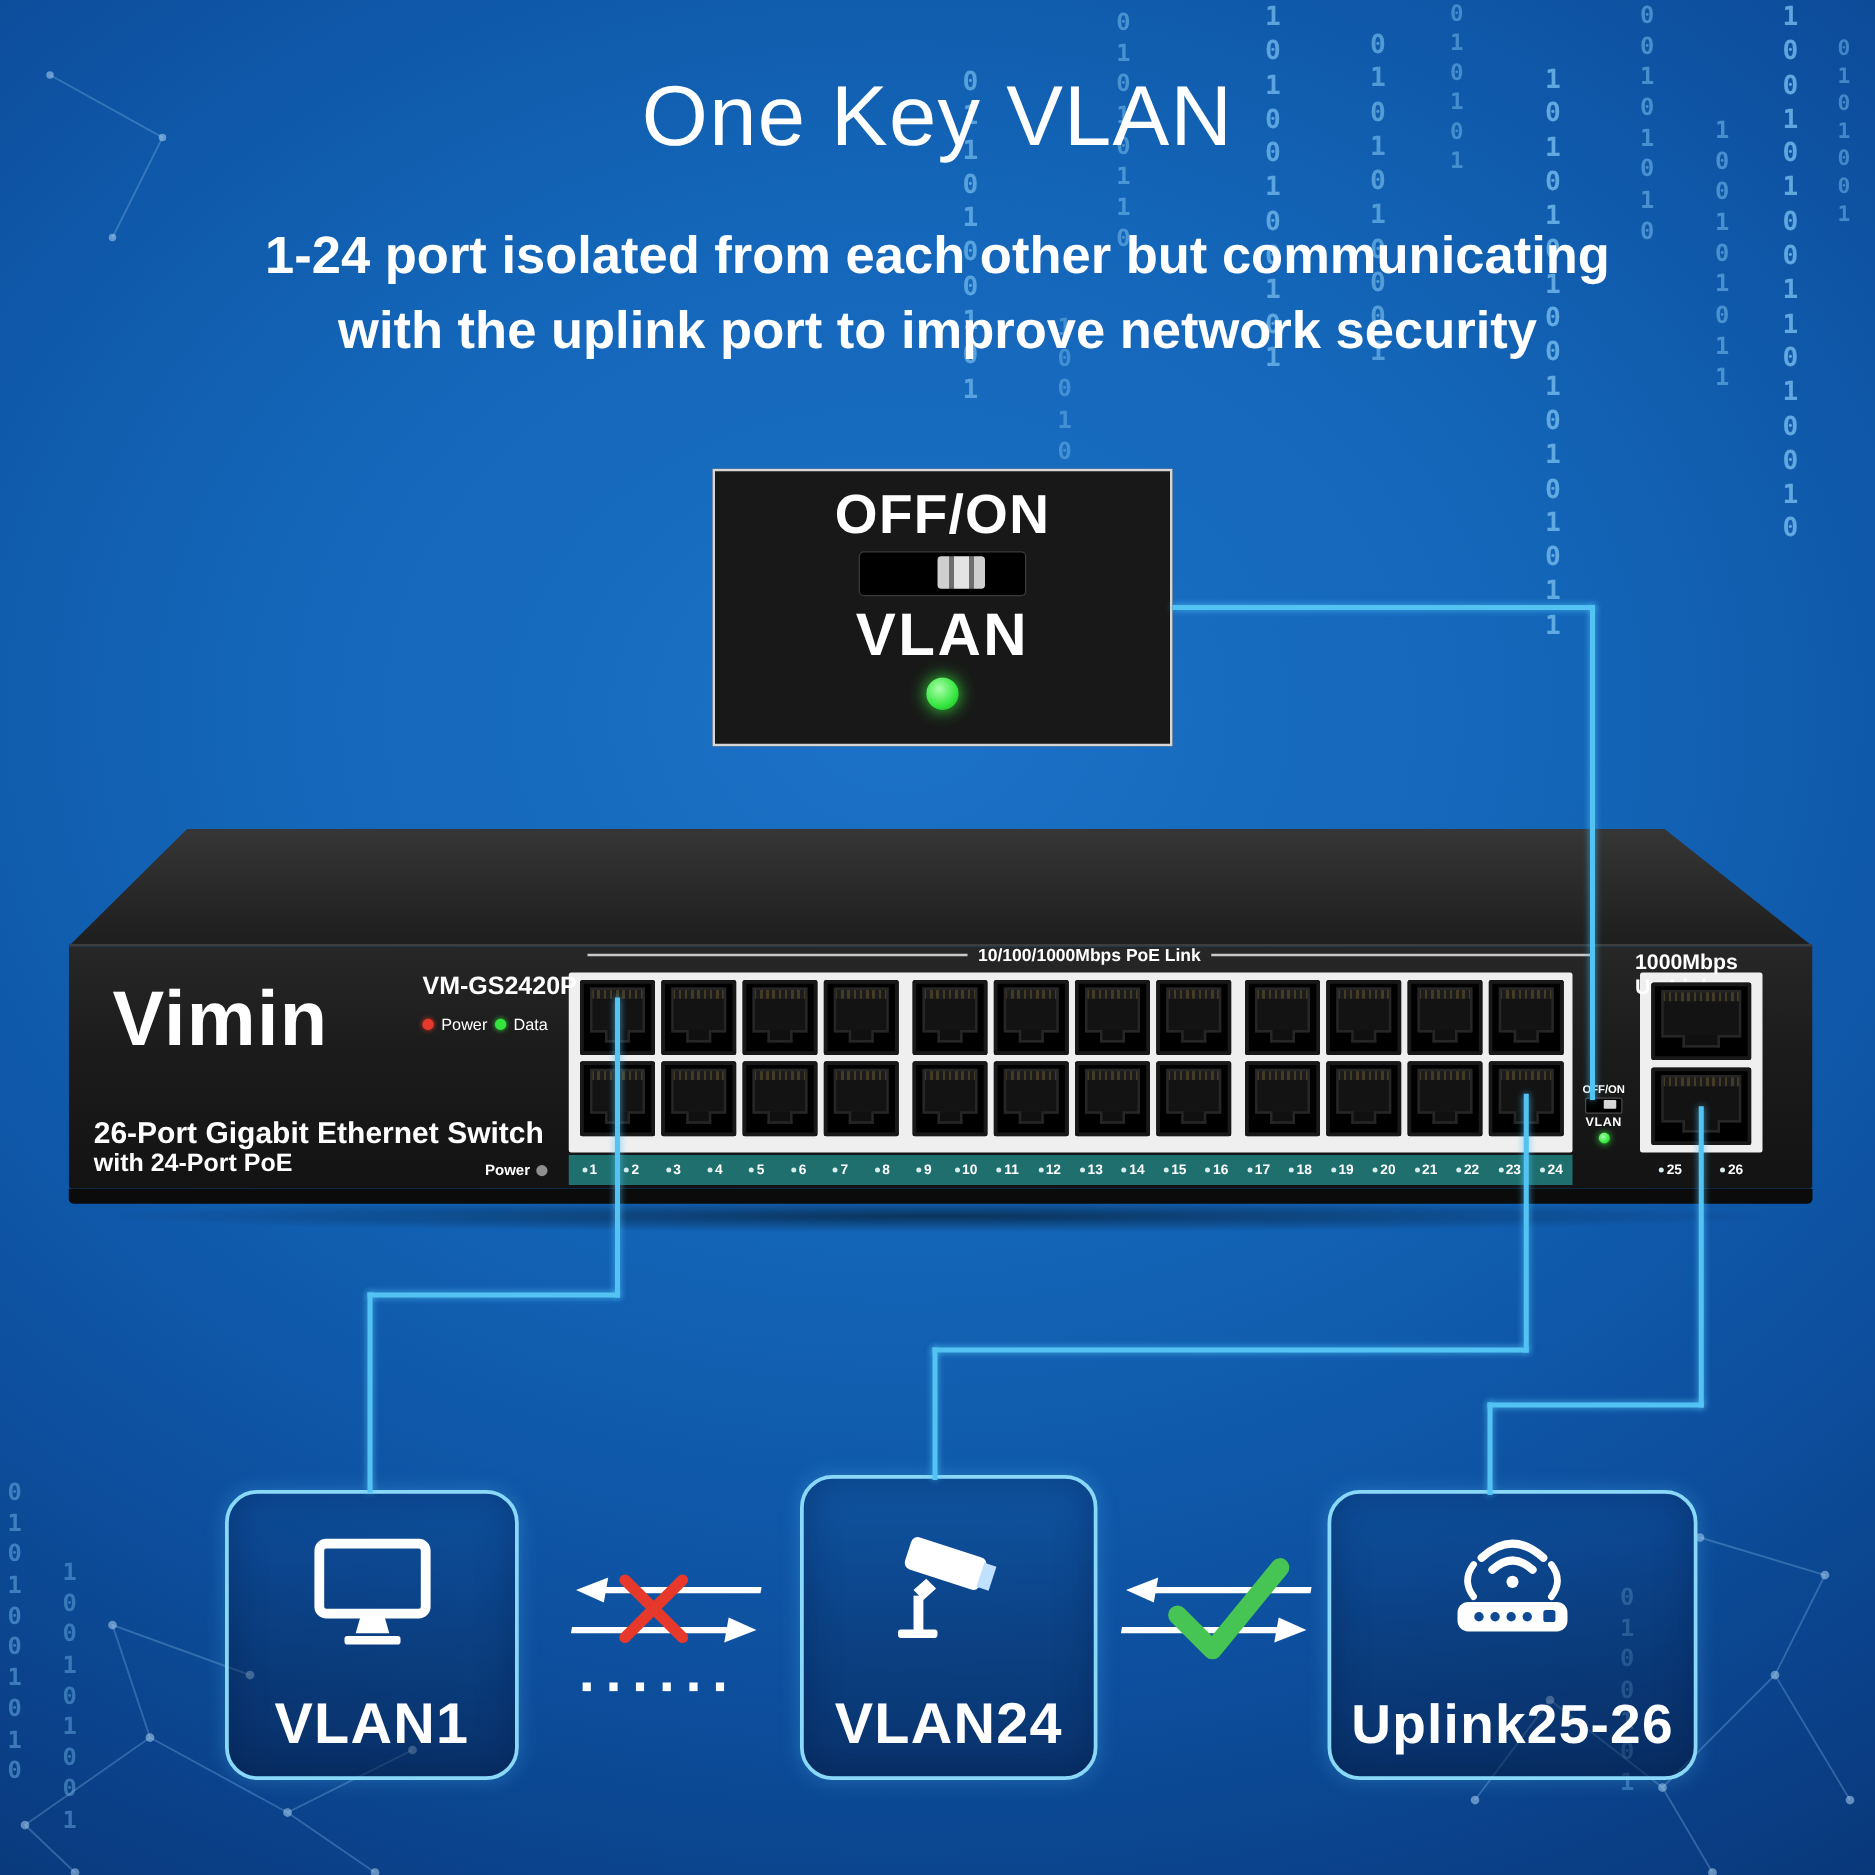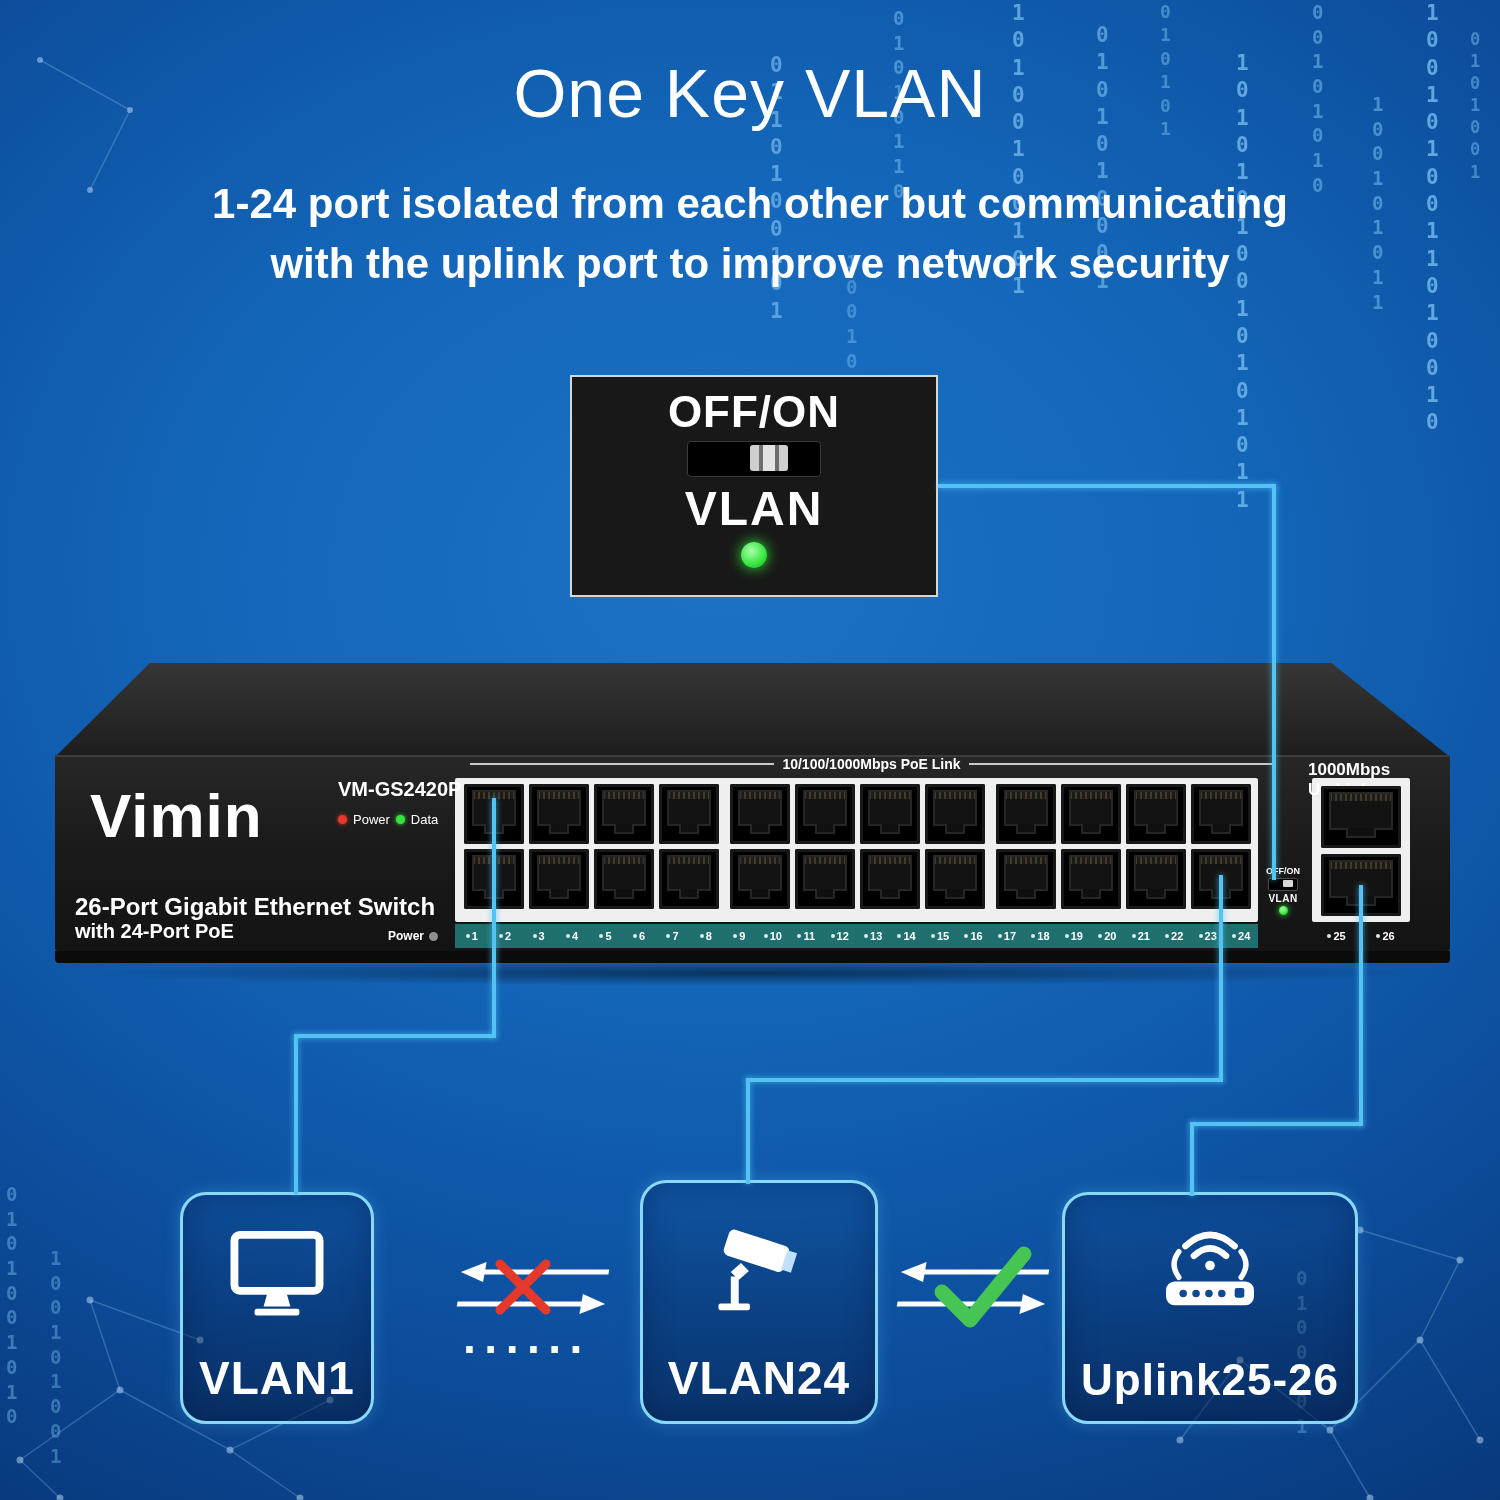--- a/index.html
+++ b/index.html
@@ -555,21 +555,21 @@
       <div class="pn-cell">
         <i class="pn-led"></i>
         <span>25</span>
       </div>
       <div class="pn-cell">
         <i class="pn-led"></i>
         <span>26</span>
       </div>
     </div>
 
-  <div id="box-vlan1" class="callout" style="left:180px;top:1192px;width:194px;height:232px;">
+  <div id="box-vlan1" class="callout" style="left:180px;top:1192px;width:235px;height:232px;">
     <div class="icon-wrap">
       <svg width="112" height="112" viewBox="0 0 100 100">
         <rect x="12" y="16" width="76" height="50" rx="5" fill="none" stroke="#fff" stroke-width="7"></rect>
         <path d="M42 66 L58 66 L62 80 L38 80 Z" fill="#fff"></path>
         <rect x="30" y="82" width="40" height="6" rx="2" fill="#fff"></rect>
       </svg>
     </div>
     <div class="clabel">VLAN1</div>
   </div>
 

